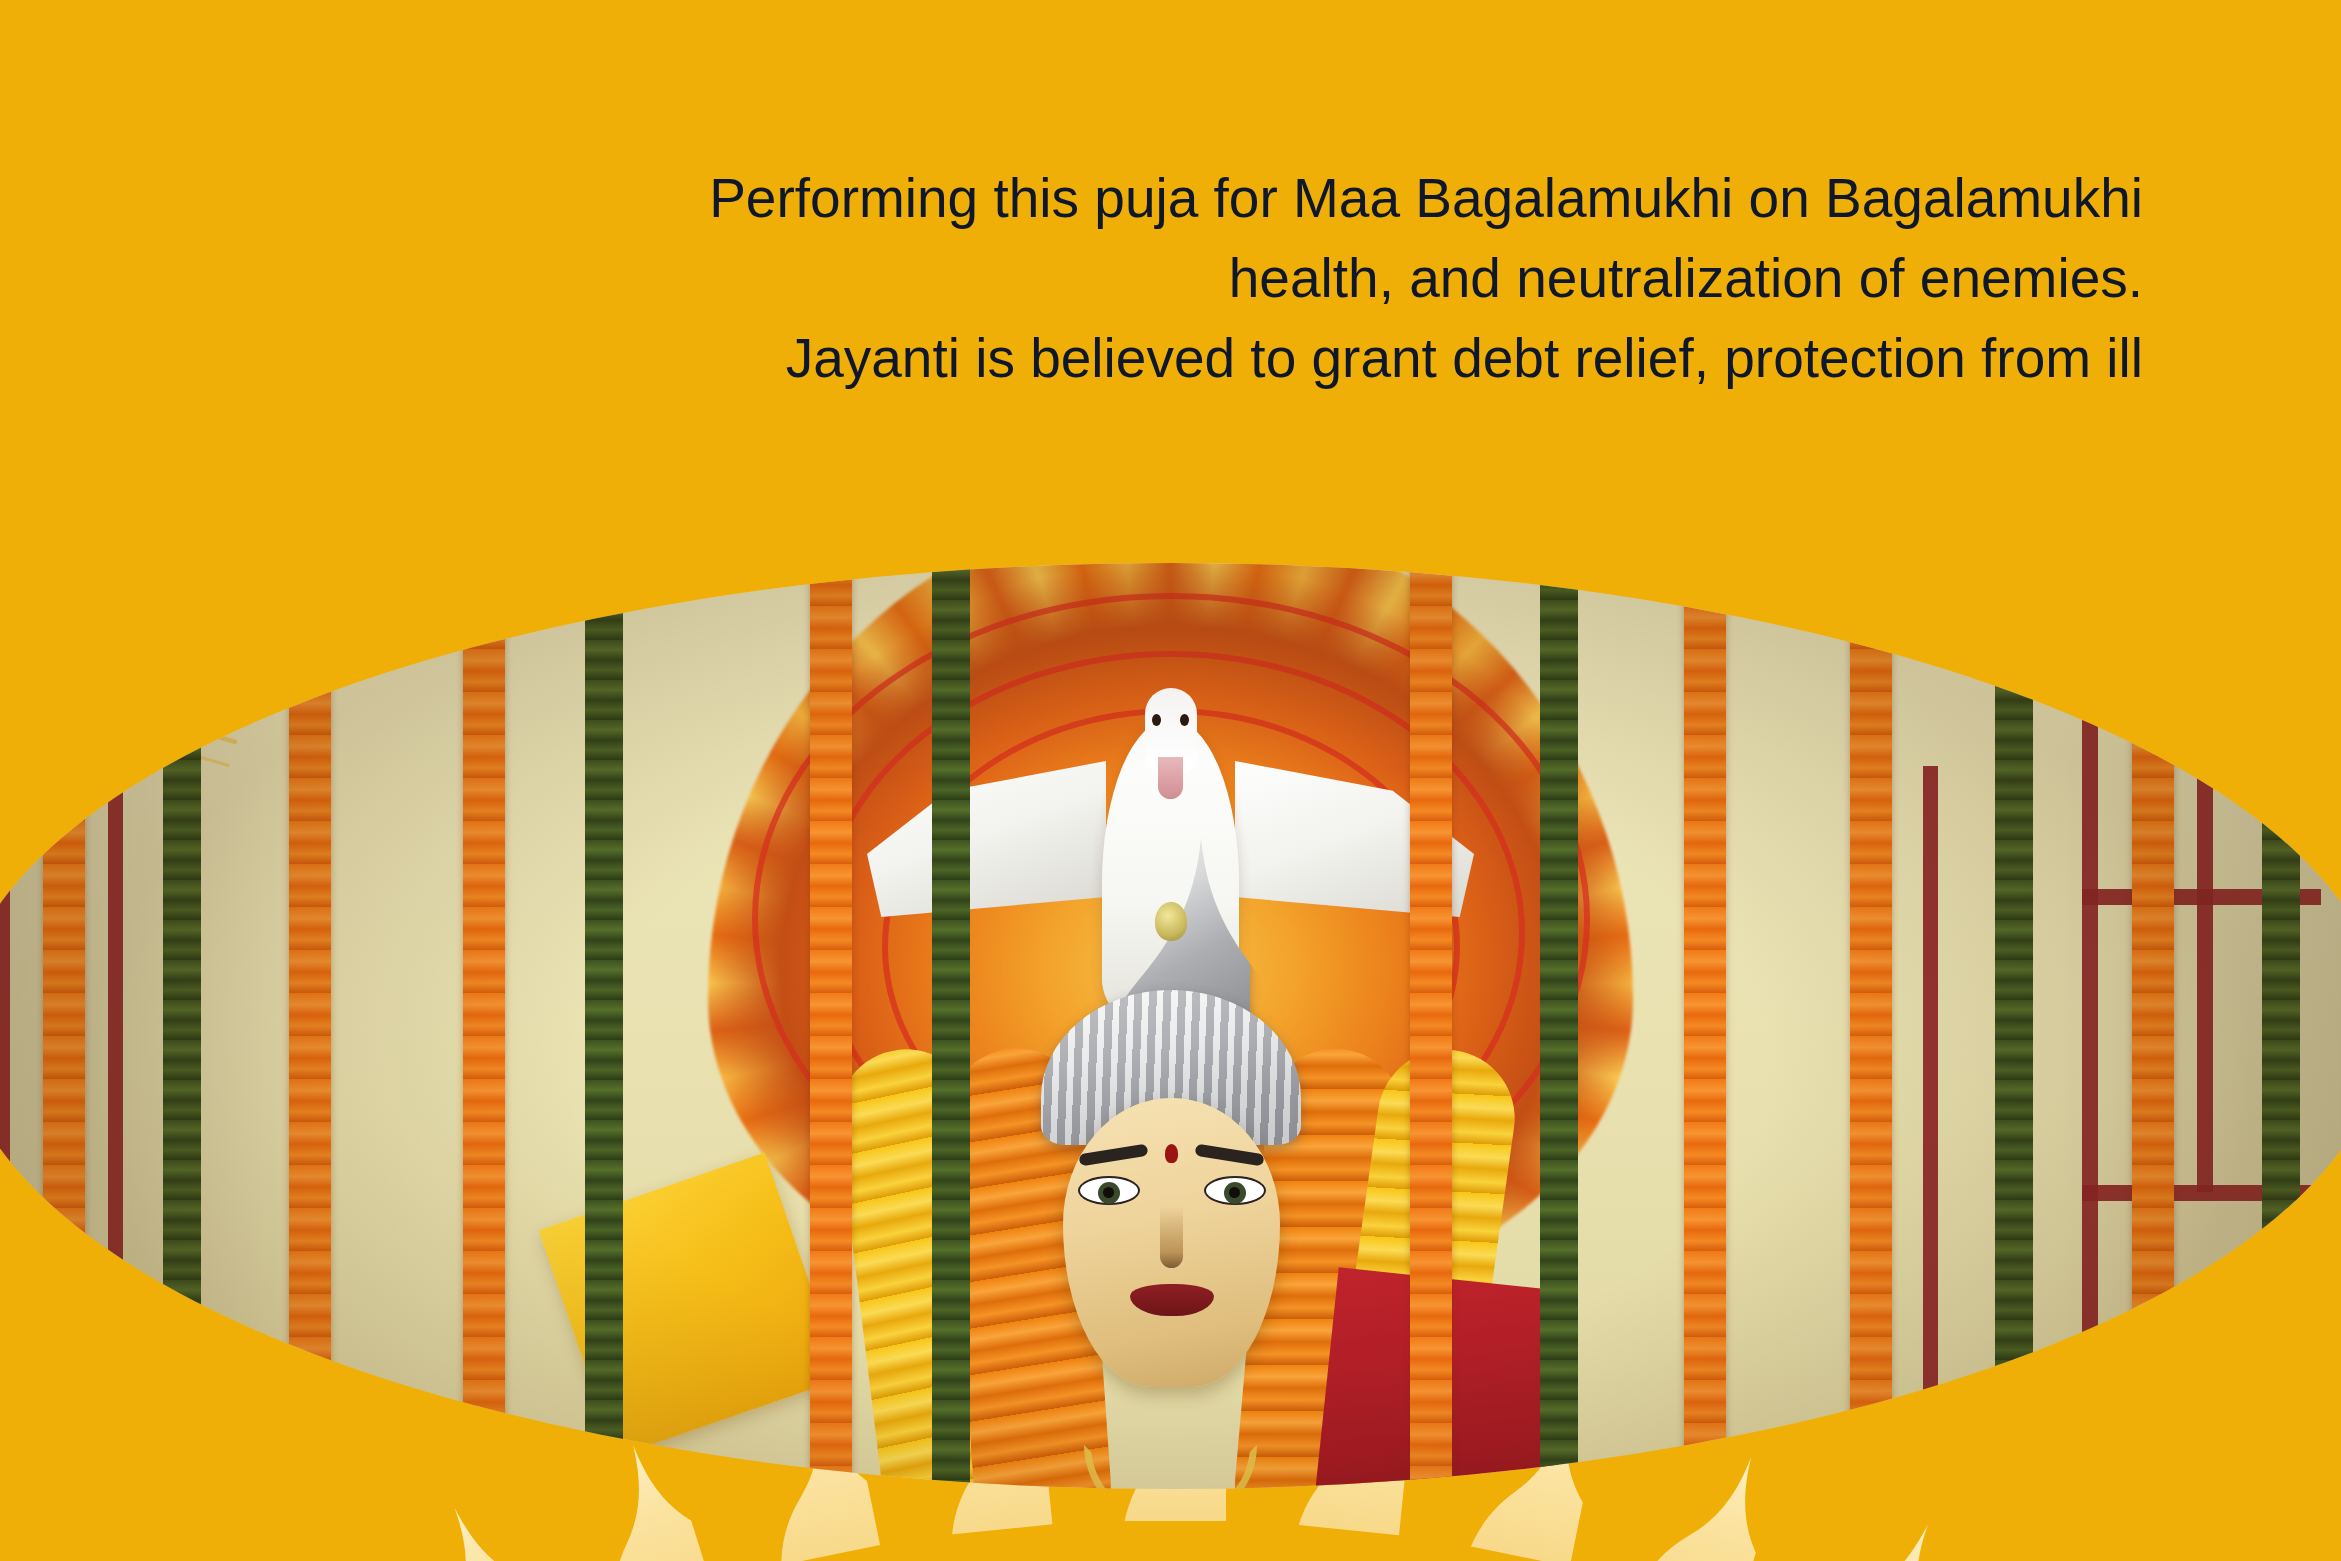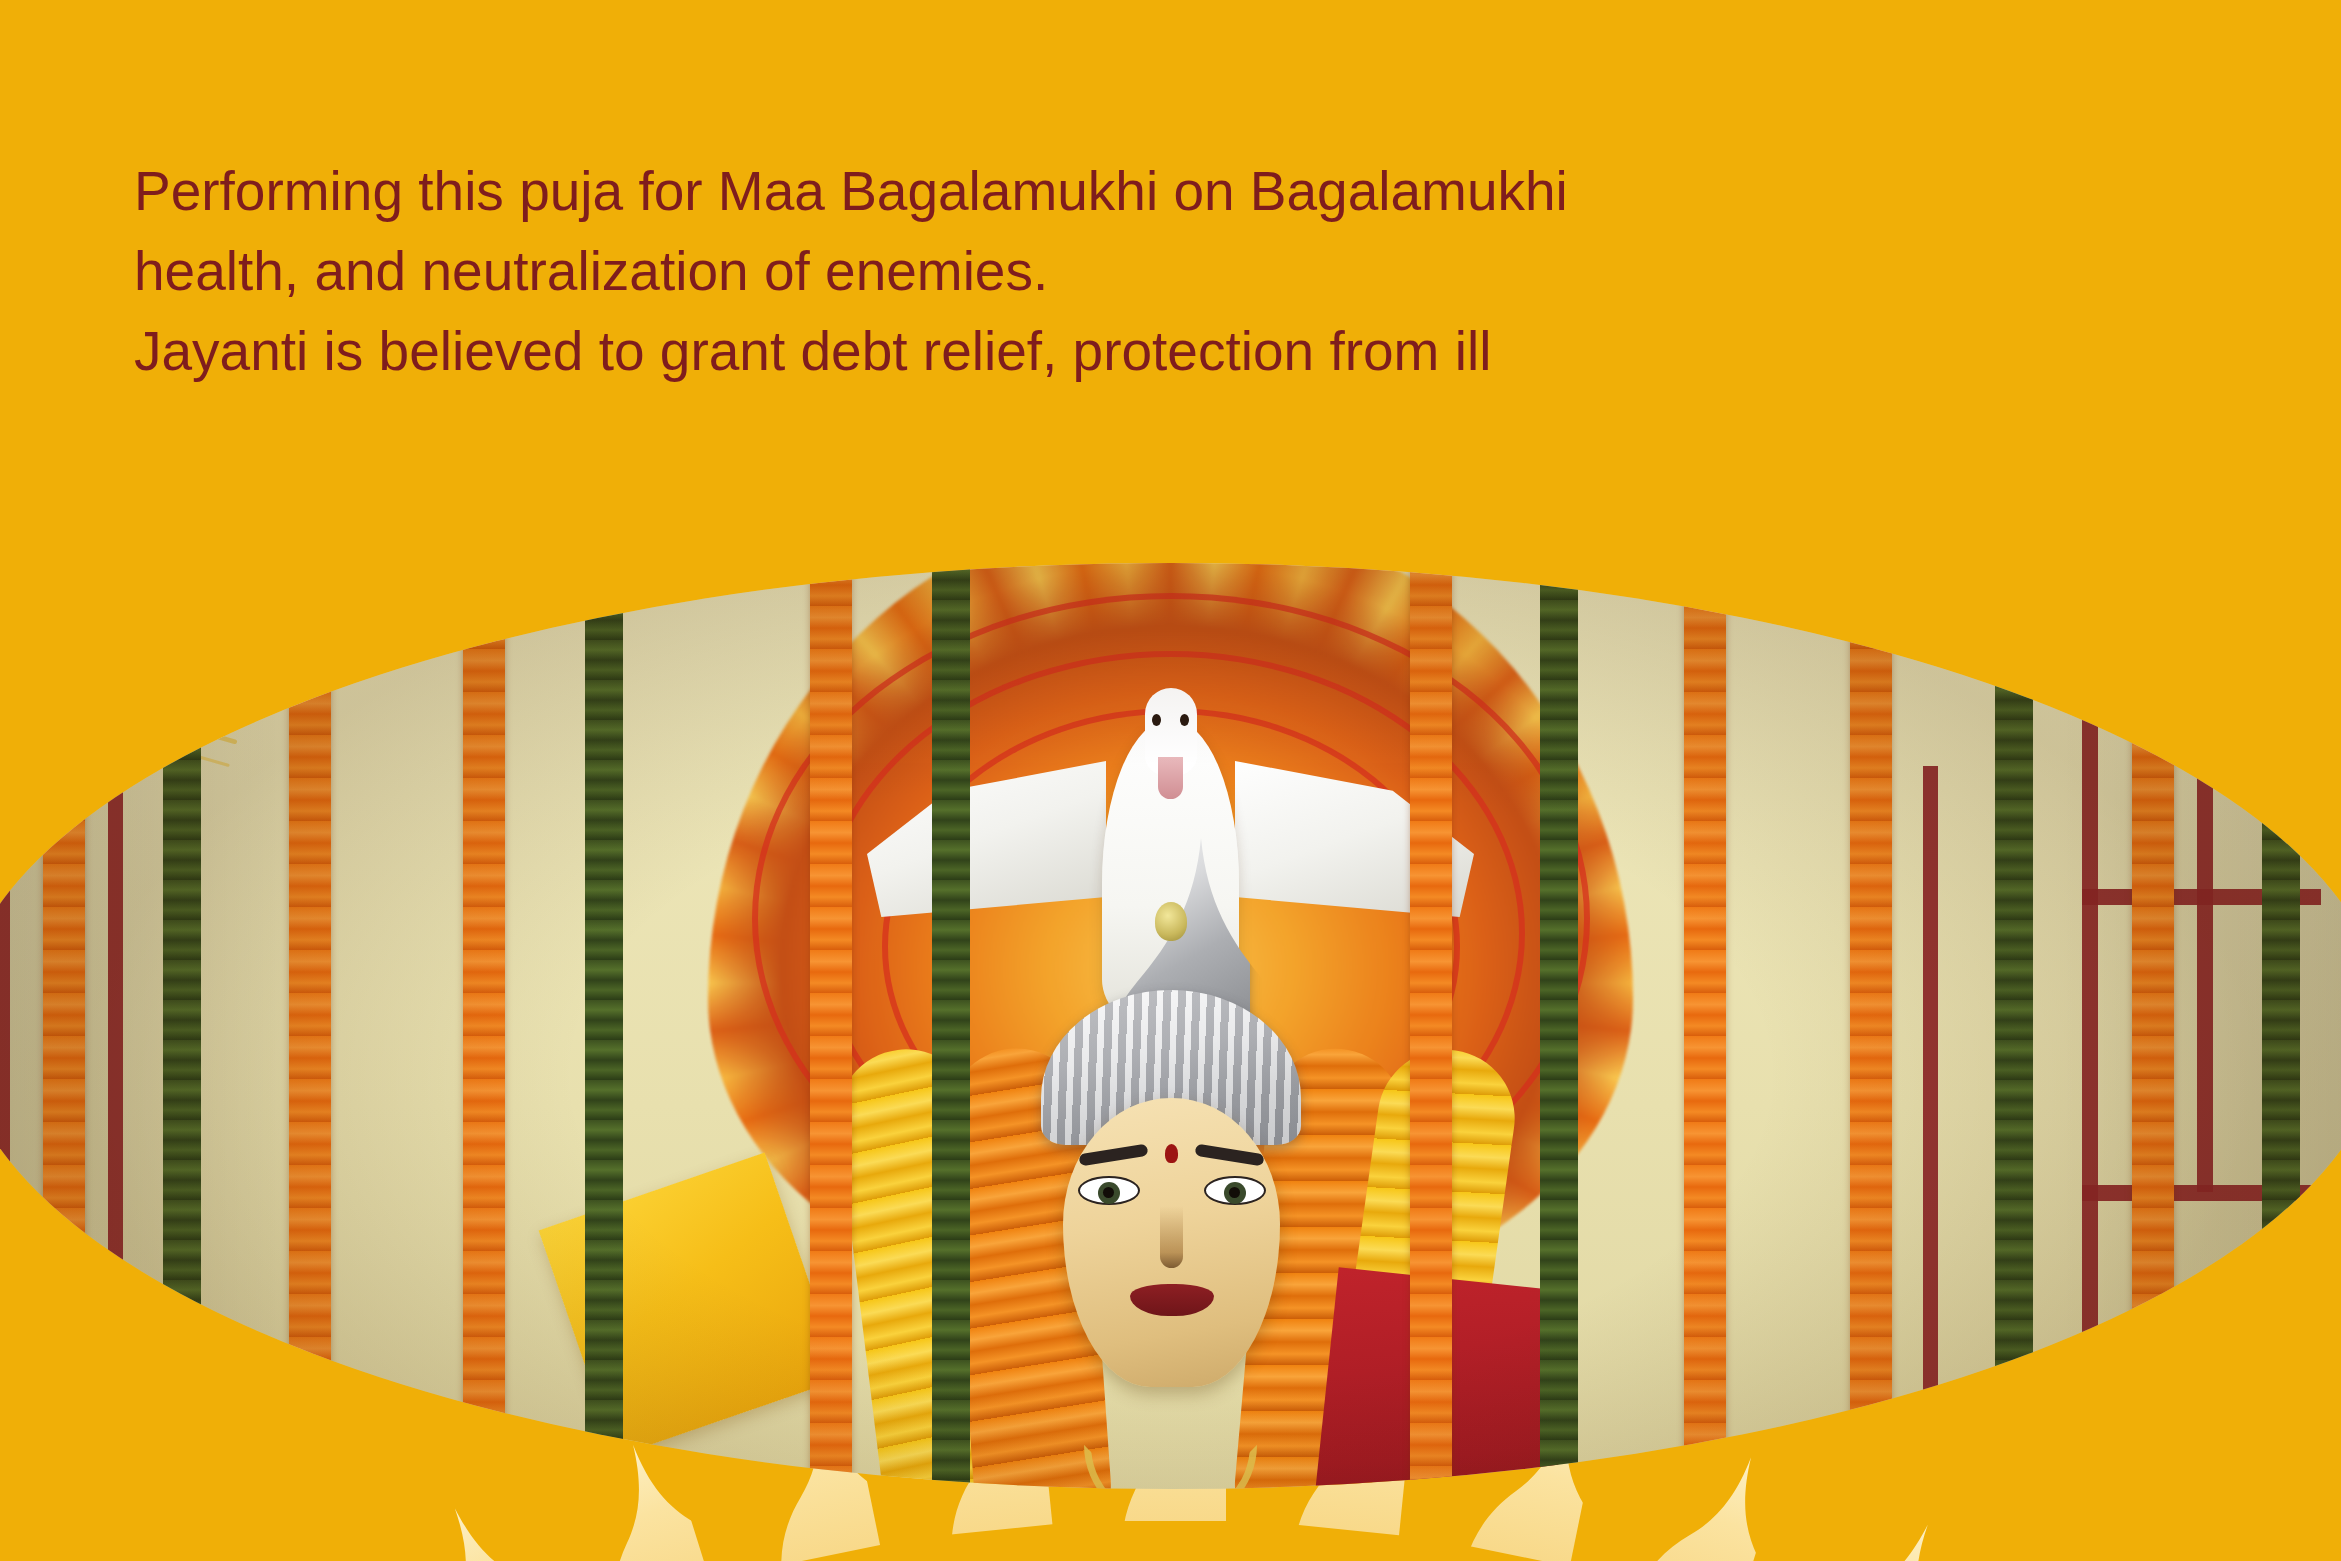--- a/index.html
+++ b/index.html
@@ -20,26 +20,27 @@
   }
   #headline {
     font-size:77px;
     font-weight:bold;
     letter-spacing:-0.7px;
     color:#141052;
     line-height:1.0;
     white-space:nowrap;
   }
   #subhead {
-    margin-top:28px;
+    margin-top:35px;
     font-size:55px;
     font-weight:500;
-    color:#7f1d1d;
+    color:#0f172a;
     line-height:1.45;
     max-width:2009px;
+    text-align:right;
   }
   #subhead .ln { display:block; white-space:nowrap; }
 
   
   #photo-stage {
     position:absolute;
     left:0; top:549px;
     width:2342px; height:1012px;
     overflow:hidden;
     z-index:10;

